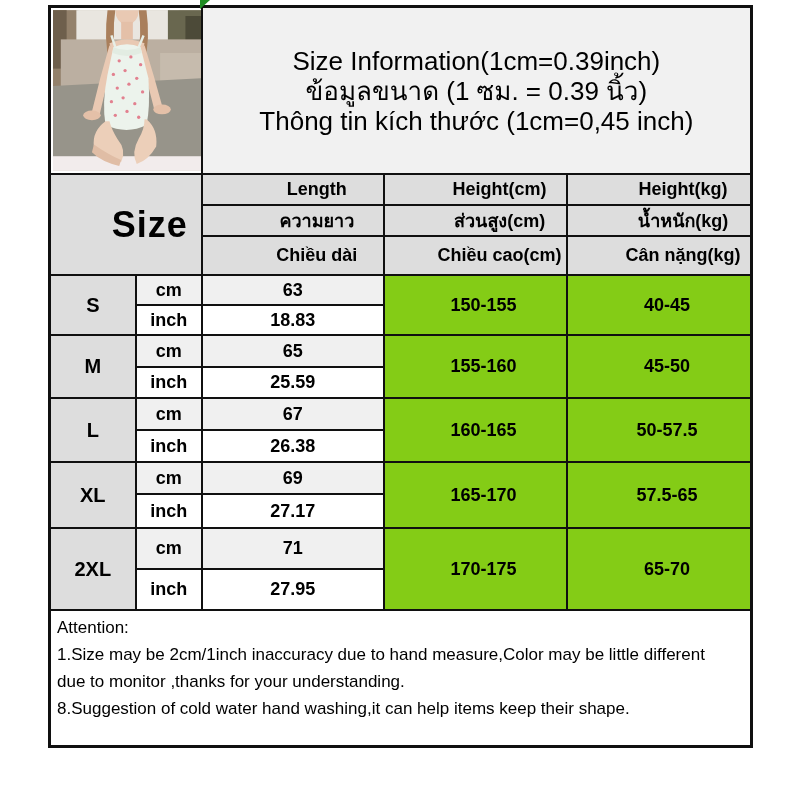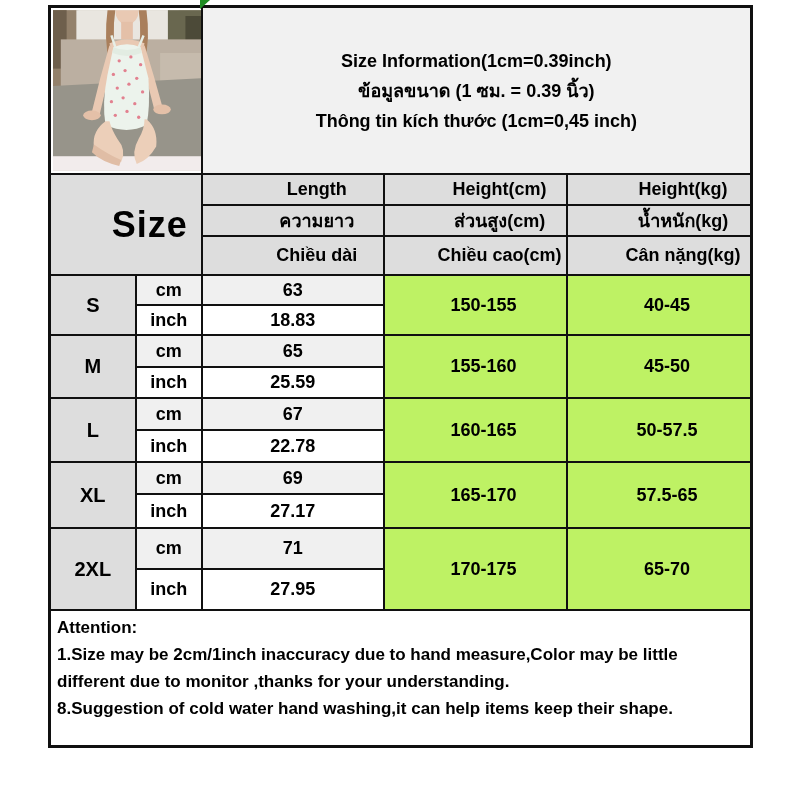--- a/index.html
+++ b/index.html
@@ -29,29 +29,29 @@
   }
 
   
   .photo-cell{background:#ffffff;padding:2px;}
   .title-cell{background:#f1f1f1;}
   .hdr{background:#dddddd;padding-left:48px;}
   .size-hdr{font-size:36px;letter-spacing:1px;text-align:center;}
   .size-cell{background:#dddddd;font-size:20px;}
   .row-cm{background:#f0f0f0;}
   .row-inch{background:#ffffff;text-align:center;}
-  .range-cell{background:#bef264;padding-left:16px;}
-
-  .title-cell .t-line{line-height:30px;font-size:18px;font-weight:bold;}
+  .range-cell{background:#84cc16;padding-left:16px;}
+
+  .title-cell .t-line{line-height:30px;font-size:26px;font-weight:normal;}
 
   .attention-cell{
     background:#ffffff;
     text-align:left;
     vertical-align:top;
-    font-weight:bold;
+    font-weight:normal;
     font-size:17px;
     padding:4px 6px 0 6px;
     height:130px;
   }
   .attention-cell .a-head{line-height:26px;}
   .attention-cell .a-line{line-height:27px;width:660px;}
 
   
   .corner-marker{
     position:absolute;left:200px;top:0;
@@ -186,21 +186,21 @@
 
     <tr style="height:32px">
       <td class="size-cell" rowspan="2">L</td>
       <td class="row-cm">cm</td>
       <td class="row-cm">67</td>
       <td class="range-cell" rowspan="2">160-165</td>
       <td class="range-cell" rowspan="2">50-57.5</td>
     </tr>
     <tr style="height:32px">
       <td class="row-inch">inch</td>
-      <td class="row-inch">22.78</td>
+      <td class="row-inch">26.38</td>
     </tr>
 
     <tr style="height:32px">
       <td class="size-cell" rowspan="2">XL</td>
       <td class="row-cm">cm</td>
       <td class="row-cm">69</td>
       <td class="range-cell" rowspan="2">165-170</td>
       <td class="range-cell" rowspan="2">57.5-65</td>
     </tr>
     <tr style="height:34px">

